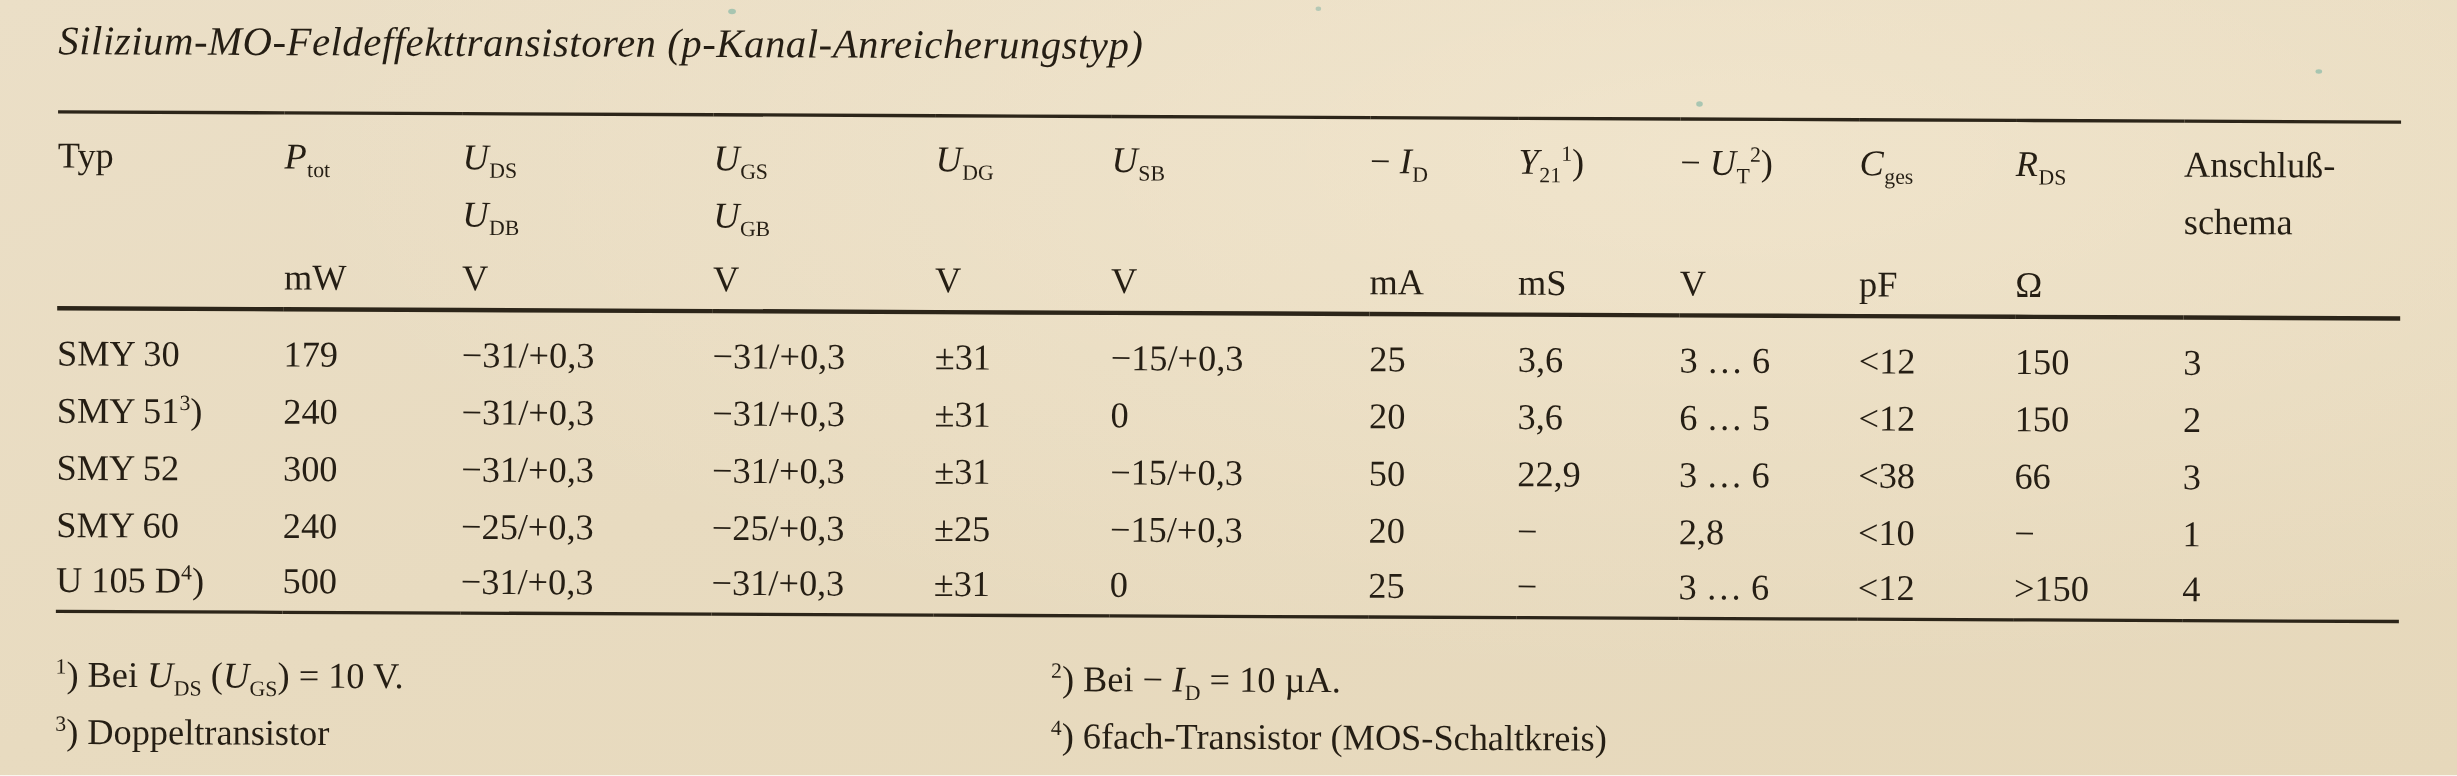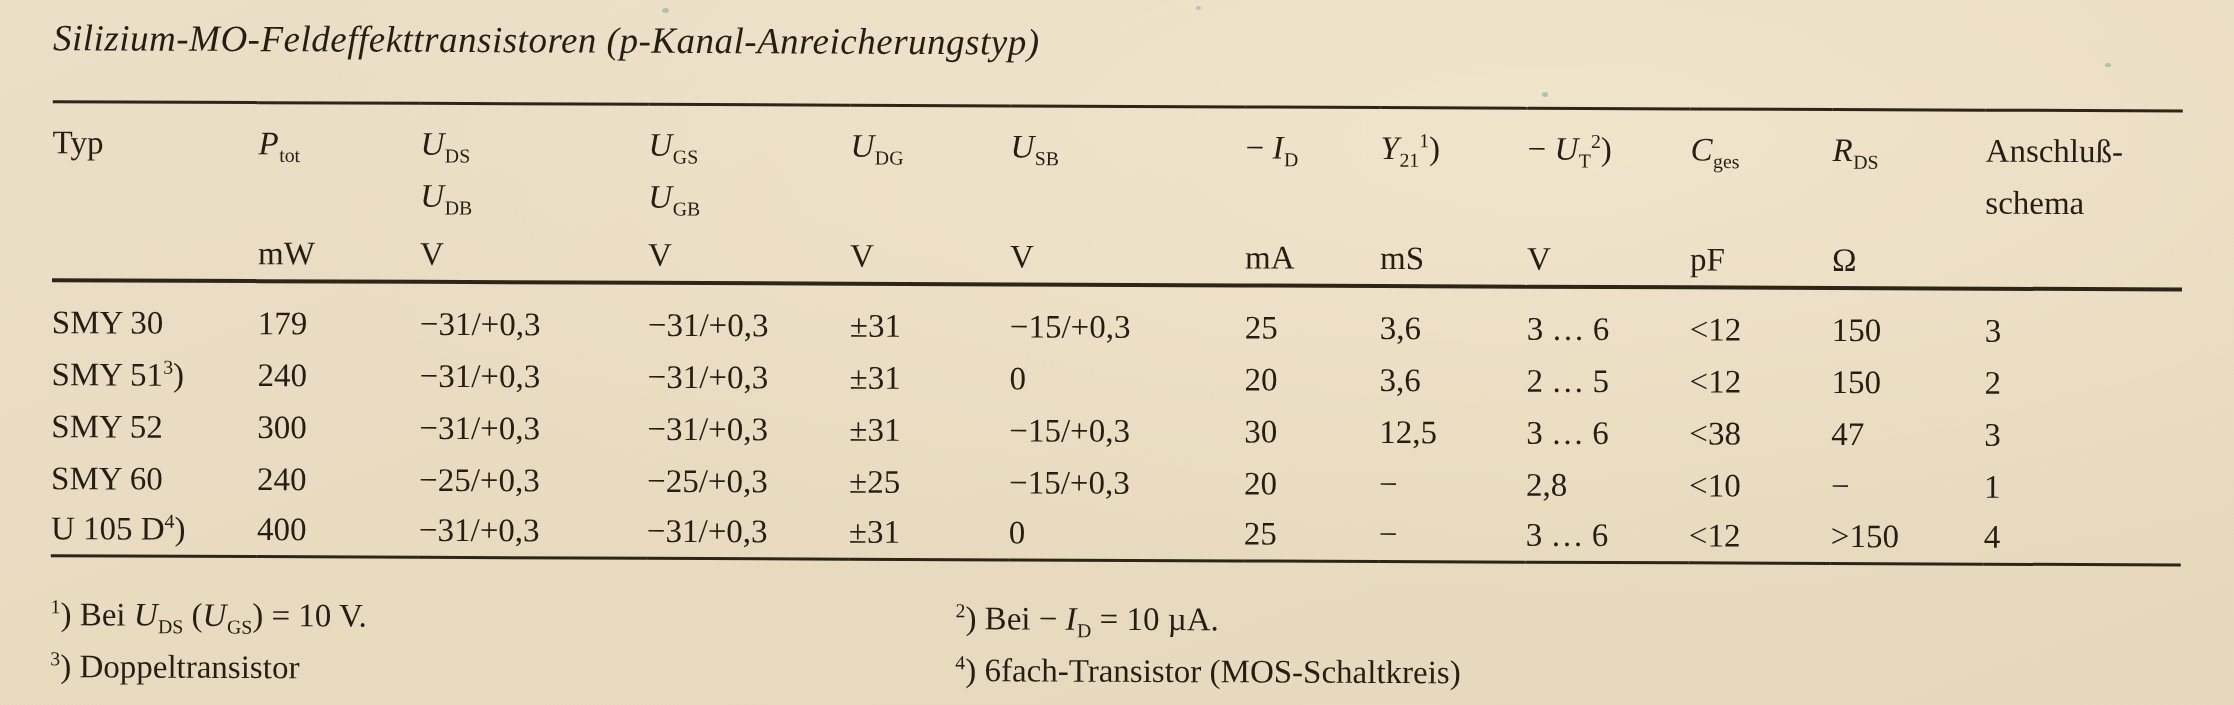--- a/index.html
+++ b/index.html
@@ -166,56 +166,56 @@
         </tr>
         <tr class="drow">
           <td>SMY 51<sup>3</sup>)</td>
           <td>240</td>
           <td>−31/+0,3</td>
           <td>−31/+0,3</td>
           <td>±31</td>
           <td>0</td>
           <td>20</td>
           <td>3,6</td>
-          <td>2 … 5</td>
+          <td>6 … 5</td>
           <td>&lt;12</td>
           <td>150</td>
           <td>2</td>
         </tr>
         <tr class="drow">
           <td>SMY 52</td>
           <td>300</td>
           <td>−31/+0,3</td>
           <td>−31/+0,3</td>
           <td>±31</td>
           <td>−15/+0,3</td>
-          <td>30</td>
-          <td>12,5</td>
+          <td>50</td>
+          <td>22,9</td>
           <td>3 … 6</td>
           <td>&lt;38</td>
-          <td>47</td>
+          <td>66</td>
           <td>3</td>
         </tr>
         <tr class="drow">
           <td>SMY 60</td>
           <td>240</td>
           <td>−25/+0,3</td>
           <td>−25/+0,3</td>
           <td>±25</td>
           <td>−15/+0,3</td>
           <td>20</td>
           <td>−</td>
           <td>2,8</td>
           <td>&lt;10</td>
           <td>−</td>
           <td>1</td>
         </tr>
         <tr class="drow">
           <td>U 105 D<sup>4</sup>)</td>
-          <td>400</td>
+          <td>500</td>
           <td>−31/+0,3</td>
           <td>−31/+0,3</td>
           <td>±31</td>
           <td>0</td>
           <td>25</td>
           <td>−</td>
           <td>3 … 6</td>
           <td>&lt;12</td>
           <td>&gt;150</td>
           <td>4</td>

